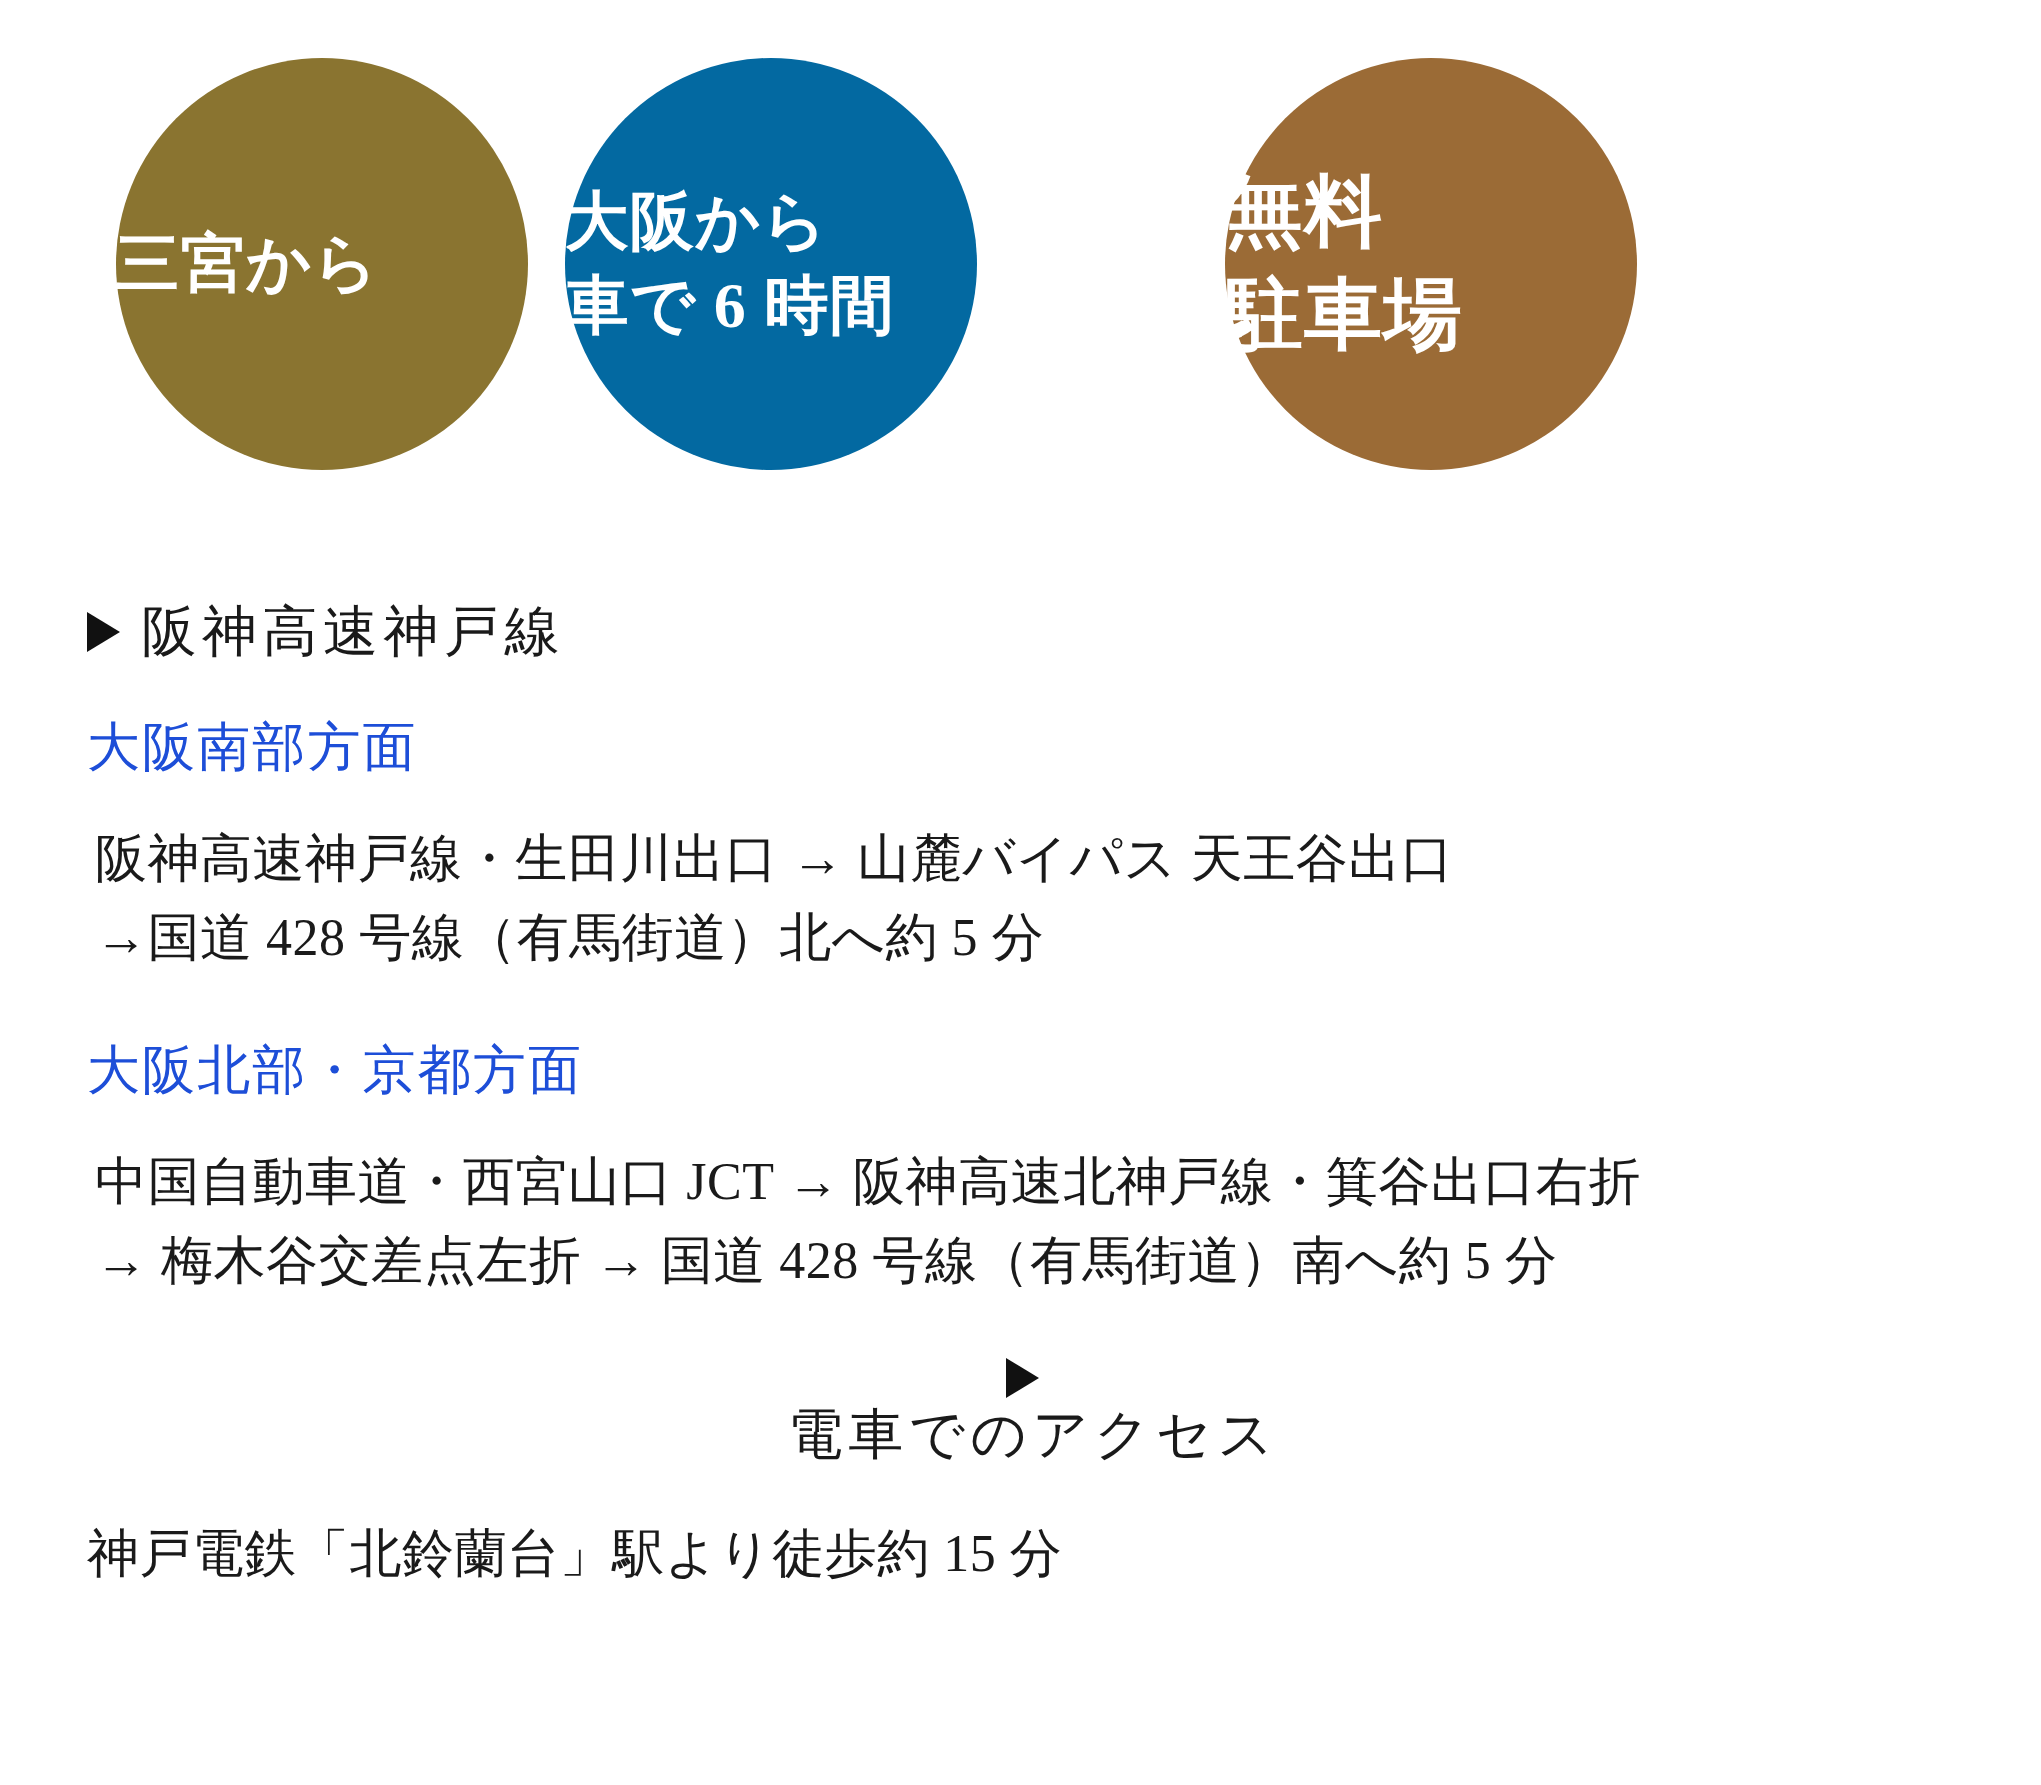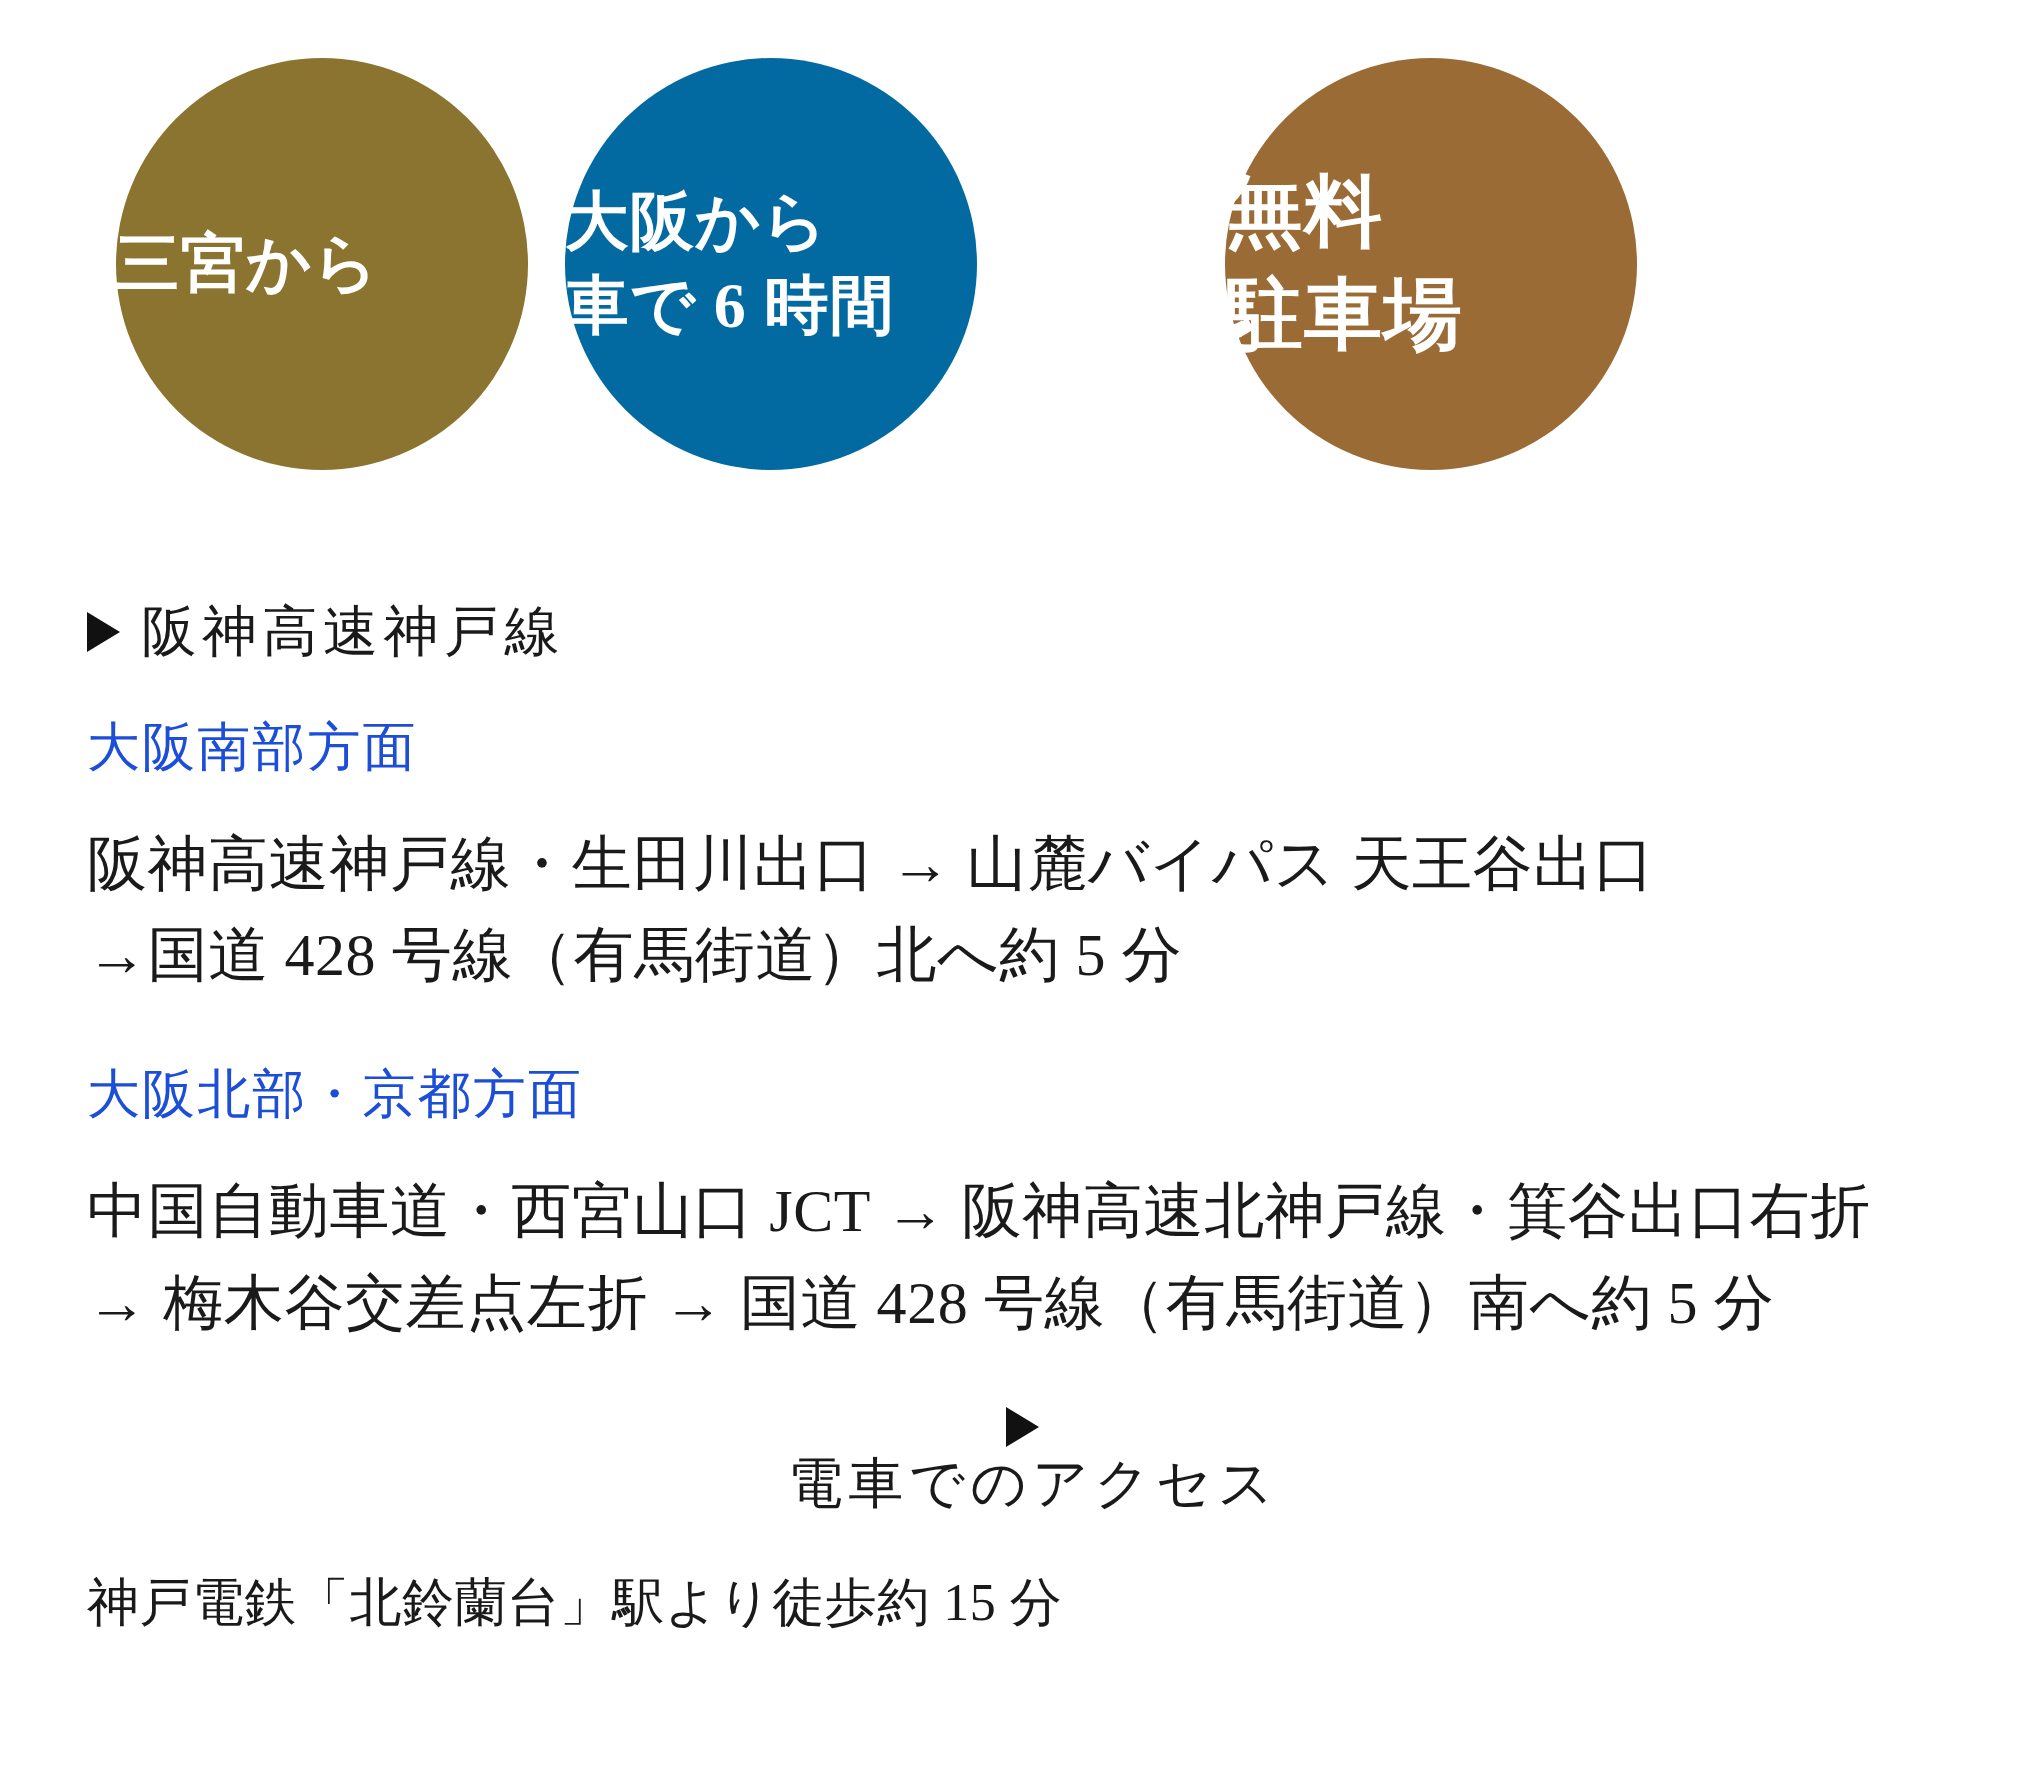--- a/index.html
+++ b/index.html
@@ -104,24 +104,24 @@
   }
 
   .sub-head {
     font-size: 53px;
     letter-spacing: 0.04em;
     margin: 0 0 35px 0;
     color: #1d4ed8;
   }
 
   .route {
-    font-size: 60px;
+    font-size: 52px;
     letter-spacing: 0.01em;
     line-height: 1.52;
-    margin: 0 0 58px 0;
+    margin: 0 0 58px 8px;
     color: #1a1a1a;
   }
   .route .rline { display: block; white-space: nowrap; }
 
   .train-head {
     margin-top: 8.3px;
     flex-direction: column;
   }
 
   .train-line {

